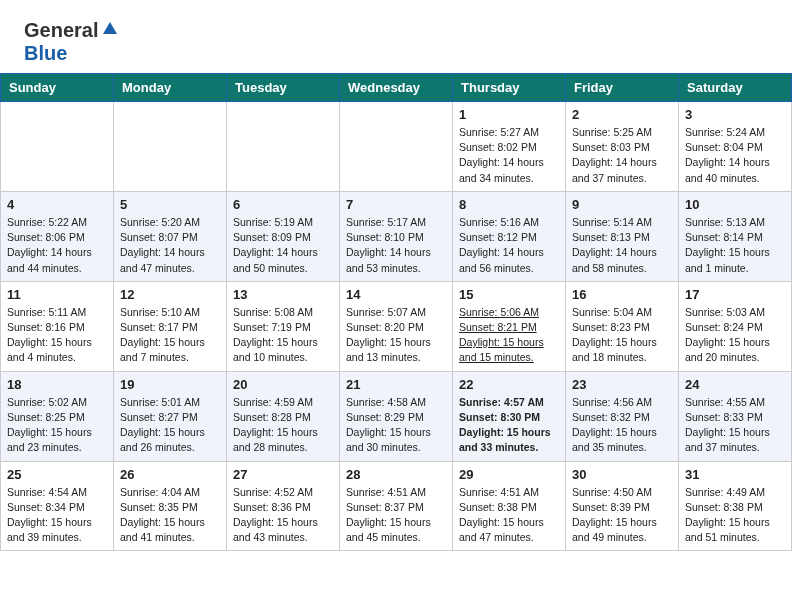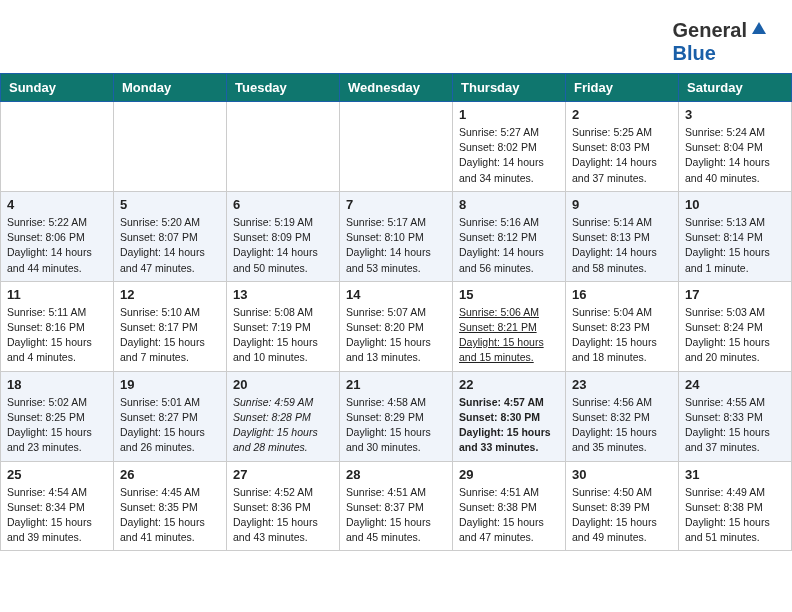--- a/index.html
+++ b/index.html
@@ -4,21 +4,21 @@
   <style>
     * { box-sizing: border-box; margin: 0; padding: 0; }
     body {
       font-family: Arial, sans-serif;
       background: #fff;
       width: 792px;
       min-height: 612px;
     }
     .header {
       display: flex;
-      justify-content: flex-end;
+      justify-content: flex-start;
       align-items: flex-start;
       padding: 18px 24px 8px 24px;
     }
     .logo {
       display: flex;
       flex-direction: column;
       align-items: flex-start;
     }
     .logo-row {
       display: flex;
@@ -256,21 +256,21 @@
         </td>
         <td>
           <span class="day-num">19</span>
           <div class="day-info" style="white-space: pre-line;">Sunrise: 5:01 AM
 Sunset: 8:27 PM
 Daylight: 15 hours
 and 26 minutes.</div>
         </td>
         <td>
           <span class="day-num">20</span>
-          <div class="day-info" style="white-space: pre-line; font-style: italic;">Sunrise: 4:59 AM
+          <div class="day-info" style="white-space: pre-line;">Sunrise: 4:59 AM
 Sunset: 8:28 PM
 Daylight: 15 hours
 and 28 minutes.</div>
         </td>
         <td>
           <span class="day-num">21</span>
           <div class="day-info" style="white-space: pre-line;">Sunrise: 4:58 AM
 Sunset: 8:29 PM
 Daylight: 15 hours
 and 30 minutes.</div>
@@ -300,21 +300,21 @@
       <tr class="week-row-odd">
         <td>
           <span class="day-num">25</span>
           <div class="day-info" style="white-space: pre-line;">Sunrise: 4:54 AM
 Sunset: 8:34 PM
 Daylight: 15 hours
 and 39 minutes.</div>
         </td>
         <td>
           <span class="day-num">26</span>
-          <div class="day-info" style="white-space: pre-line;">Sunrise: 4:45 AM
+          <div class="day-info" style="white-space: pre-line;">Sunrise: 4:04 AM
 Sunset: 8:35 PM
 Daylight: 15 hours
 and 41 minutes.</div>
         </td>
         <td>
           <span class="day-num">27</span>
           <div class="day-info" style="white-space: pre-line;">Sunrise: 4:52 AM
 Sunset: 8:36 PM
 Daylight: 15 hours
 and 43 minutes.</div>

